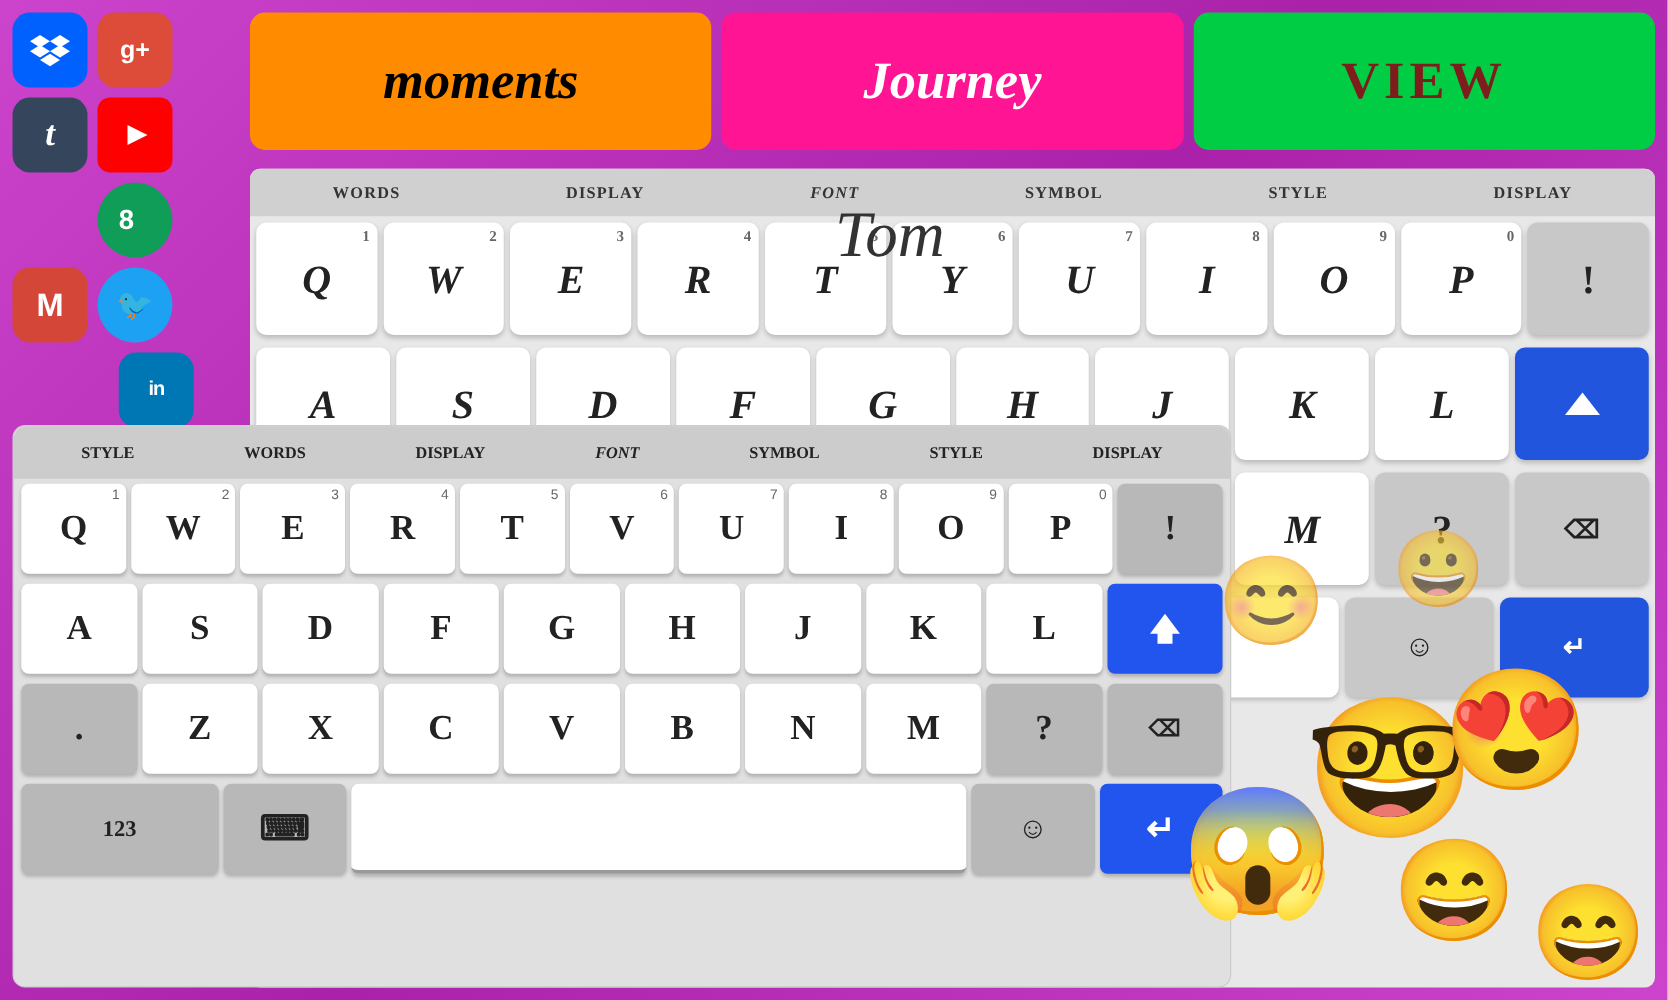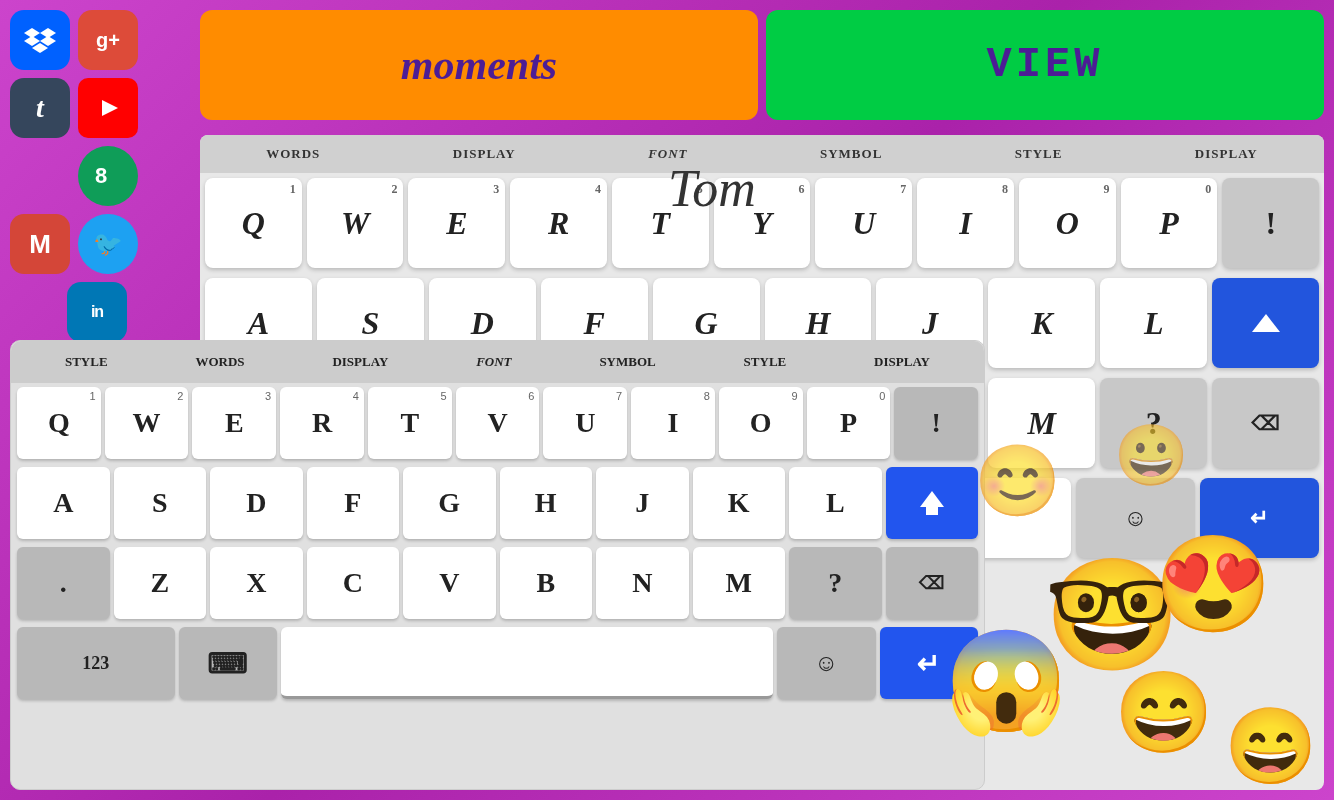--- a/index.html
+++ b/index.html
@@ -57,23 +57,23 @@
       flex: 1;
       border-radius: 12px;
       display: flex;
       align-items: center;
       justify-content: center;
       font-size: 42px;
       font-weight: bold;
       cursor: pointer;
       border: none;
     }
-    .nav-moments { background: #FF8C00; font-family: 'Georgia', serif; font-style: italic; color: #4c1d95; }
+    .nav-moments { background: #FF8C00; font-family: 'Georgia', serif; font-style: italic; color: #000000; }
     .nav-journey { background: #FF1493; font-family: 'Georgia', serif; font-style: italic; color: white; }
-    .nav-view { background: #00CC44; font-family: Liberation Mono, monospace; font-weight: 900; color: #4c1d95; letter-spacing: 4px; }
+    .nav-view { background: #00CC44; font-family: Liberation Serif, serif; font-weight: 900; color: #7f1d1d; letter-spacing: 4px; }
     .nav-smileys { background: #1155CC; font-family: 'Georgia', serif; font-style: italic; color: white; }
 
     
     .keyboard-bg {
       position: absolute;
       top: 135px;
       left: 200px;
       right: 10px;
       bottom: 10px;
       background: #e8e8e8;
@@ -313,27 +313,28 @@
         <text x="2" y="22" font-size="22" font-weight="bold" fill="white">8</text>
       </svg>
     </div>
   </div>
 
   <div style="display:flex;gap:8px;">
     <div class="social-icon icon-mail" style="font-size:26px;font-weight:bold;">M</div>
     <div class="social-icon icon-twitter" style="border-radius:50%;font-size:24px;">🐦</div>
   </div>
 
-  <div style="display:flex;margin-left:57px;">
+  <div style="display:flex;margin-left:85px;">
     <div class="social-icon icon-linkedin" style="font-size:16px;font-weight:bold;letter-spacing:-1px;">in</div>
   </div>
 </div>
 
 <div class="top-nav">
   <button class="nav-btn nav-moments">moments</button>
+  <button class="nav-btn nav-journey">Journey</button>
   <button class="nav-btn nav-view">VIEW</button>
 </div>
 
 <div class="keyboard-bg"></div>
 
 <div class="menu-row-bg">
   <span class="menu-item">WORDS</span>
   <span class="menu-item">DISPLAY</span>
   <span class="menu-item italic">FONT</span>
   <span class="menu-item">SYMBOL</span>

